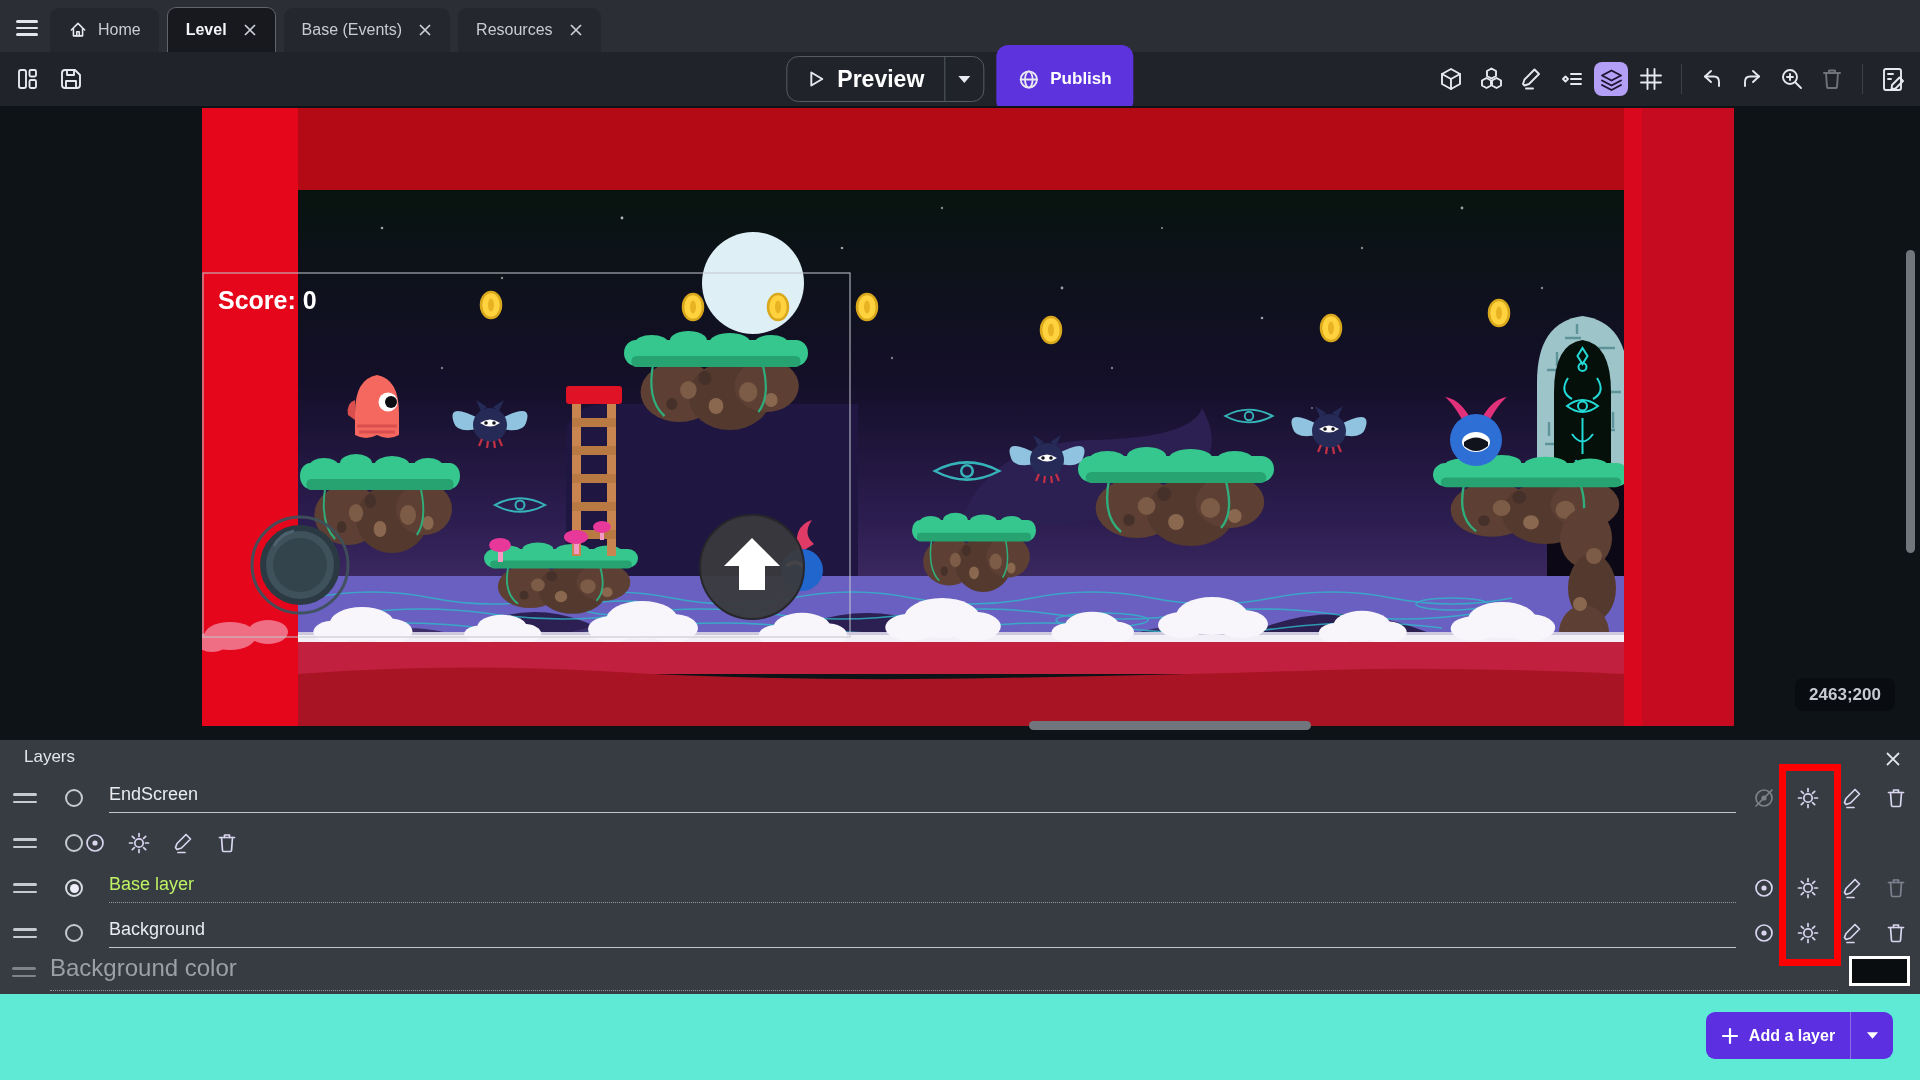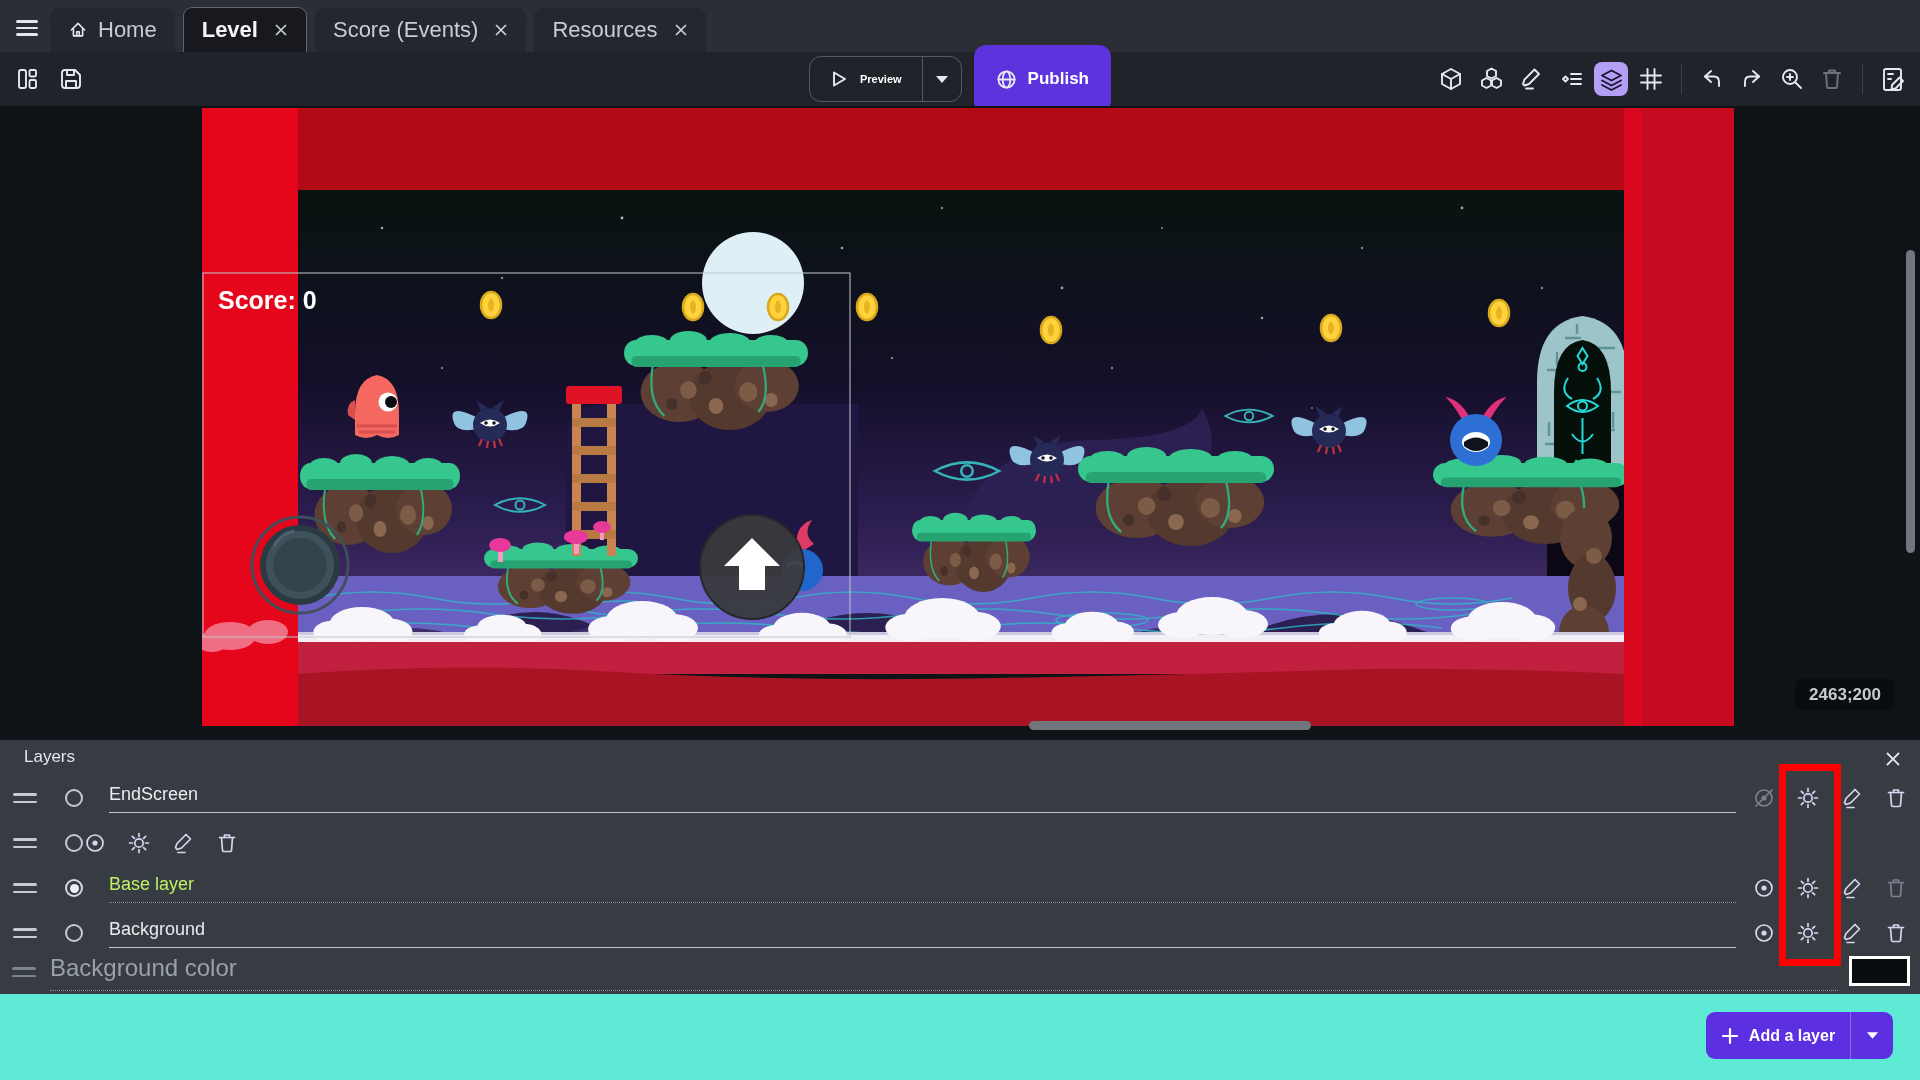--- a/index.html
+++ b/index.html
@@ -5,40 +5,40 @@
   html,body{margin:0;padding:0;width:1920px;height:1080px;overflow:hidden;
     background:#0e1318;font-family:"Liberation Sans",sans-serif;
     -webkit-font-smoothing:antialiased;}
   .bar{position:absolute;left:0;width:1920px;}
   
   #tabbar{top:0;height:52px;background:#2b2e34;display:flex;align-items:flex-end;}
   .hamburger{width:34px;height:40px;margin:0 6px 4px 10px;display:flex;flex-direction:column;
     justify-content:center;gap:4px;align-items:center;cursor:pointer;}
   .hamburger span{display:block;width:22px;height:2.6px;background:#e3e6ea;border-radius:2px;}
   .tab{height:44px;display:flex;align-items:center;padding:0 18px;gap:10px;
-    border-radius:9px 9px 0 0;background:#24272d;color:#c9cdd3;font-size:22px;cursor:pointer;}
+    border-radius:9px 9px 0 0;background:#24272d;color:#c9cdd3;font-size:16px;cursor:pointer;}
   .tab+.tab{margin-left:8px;}
   .tab.active{background:#17191e;border:1px solid #60646b;border-bottom:none;color:#f3f4f6;font-weight:bold;}
   .tab .x{width:14px;height:14px;margin-left:6px;}
   
   #toolbar{top:52px;height:54px;background:#202329;display:flex;align-items:center;}
   .tbgroup{display:flex;align-items:center;gap:10px;}
   .tbleft{margin-left:10px;}
   .tbright{position:absolute;right:10px;display:flex;align-items:center;gap:6px;}
   .iconbtn{width:34px;height:34px;display:flex;align-items:center;justify-content:center;
     border-radius:8px;cursor:pointer;}
   .iconbtn.active{background:#b3a0f6;}
   .iconbtn.disabled{opacity:.4;cursor:default;}
   .sep{width:1px;height:30px;background:#3c4148;margin:0 7px;}
   .ic{stroke:#e7e9ee;fill:none;stroke-width:1.9;stroke-linecap:round;stroke-linejoin:round;}
   .ic.dark{stroke:#1c1430;}
   #centerbtns{position:absolute;left:50%;transform:translateX(-50%);display:flex;align-items:center;}
   .previewbtn{height:44px;border:1px solid #565b63;border-radius:12px;display:flex;align-items:center;
     color:#fff;cursor:pointer;background:transparent;}
-  .previewbtn .main{display:flex;align-items:center;gap:12px;padding:0 20px;font-weight:bold;font-size:11px;}
+  .previewbtn .main{display:flex;align-items:center;gap:12px;padding:0 20px;font-weight:bold;font-size:23px;}
   .previewbtn .caret{width:38px;height:100%;display:flex;align-items:center;justify-content:center;
     border-left:1px solid #565b63;}
   .publishbtn{height:44px;margin-left:12px;border-radius:12px;background:#5c33dd;display:flex;
     align-items:center;gap:11px;padding:12px 22px;color:#fff;font-weight:bold;font-size:17px;cursor:pointer;}
   
   #canvasarea{top:106px;height:634px;background:#0e1318;position:absolute;}
   #scene{position:absolute;left:202px;top:2px;}
   #coordlabel{position:absolute;left:1795px;top:572px;width:100px;height:33px;background:rgba(9,12,16,.92);
     border-radius:8px;color:#c7cad0;font-size:17px;font-weight:600;text-align:center;line-height:33px;}
   .hscroll{position:absolute;left:1029px;top:615px;width:282px;height:9px;background:#71767c;border-radius:5px;cursor:pointer;}
@@ -96,21 +96,21 @@
       </svg>
     <span>Home</span>
   </div>
   <div class="tab active">
     <span>Level</span>
     <svg class="x" viewBox="0 0 14 14">
       <path d="M2 2 L12 12 M12 2 L2 12" stroke="#cdd1d7" stroke-width="1.7"></path>
       </svg>
   </div>
   <div class="tab">
-    <span>Score (Events)</span>
+    <span>Base (Events)</span>
     <svg class="x" viewBox="0 0 14 14">
       <path d="M2 2 L12 12 M12 2 L2 12" stroke="#cdd1d7" stroke-width="1.7"></path>
       </svg>
   </div>
   <div class="tab">
     <span>Resources</span>
     <svg class="x" viewBox="0 0 14 14">
       <path d="M2 2 L12 12 M12 2 L2 12" stroke="#cdd1d7" stroke-width="1.7"></path>
       </svg>
   </div>

